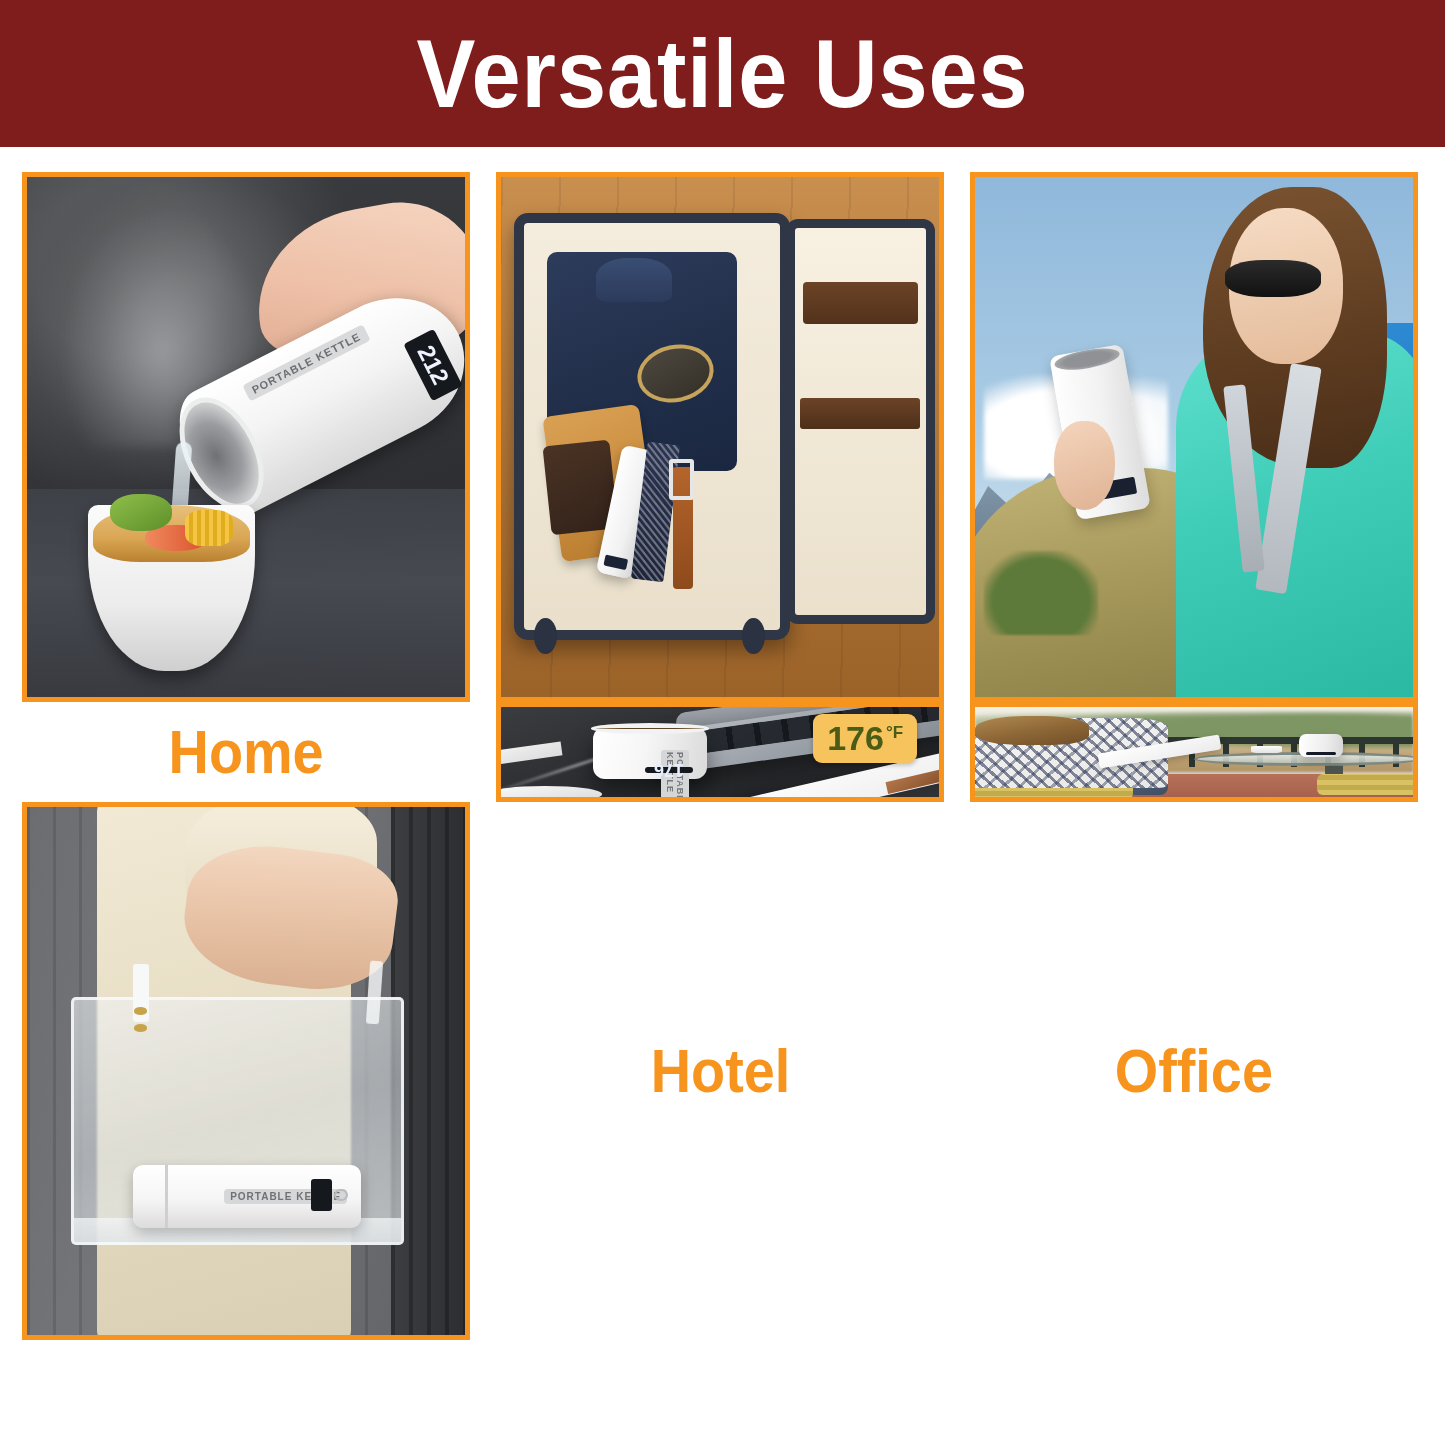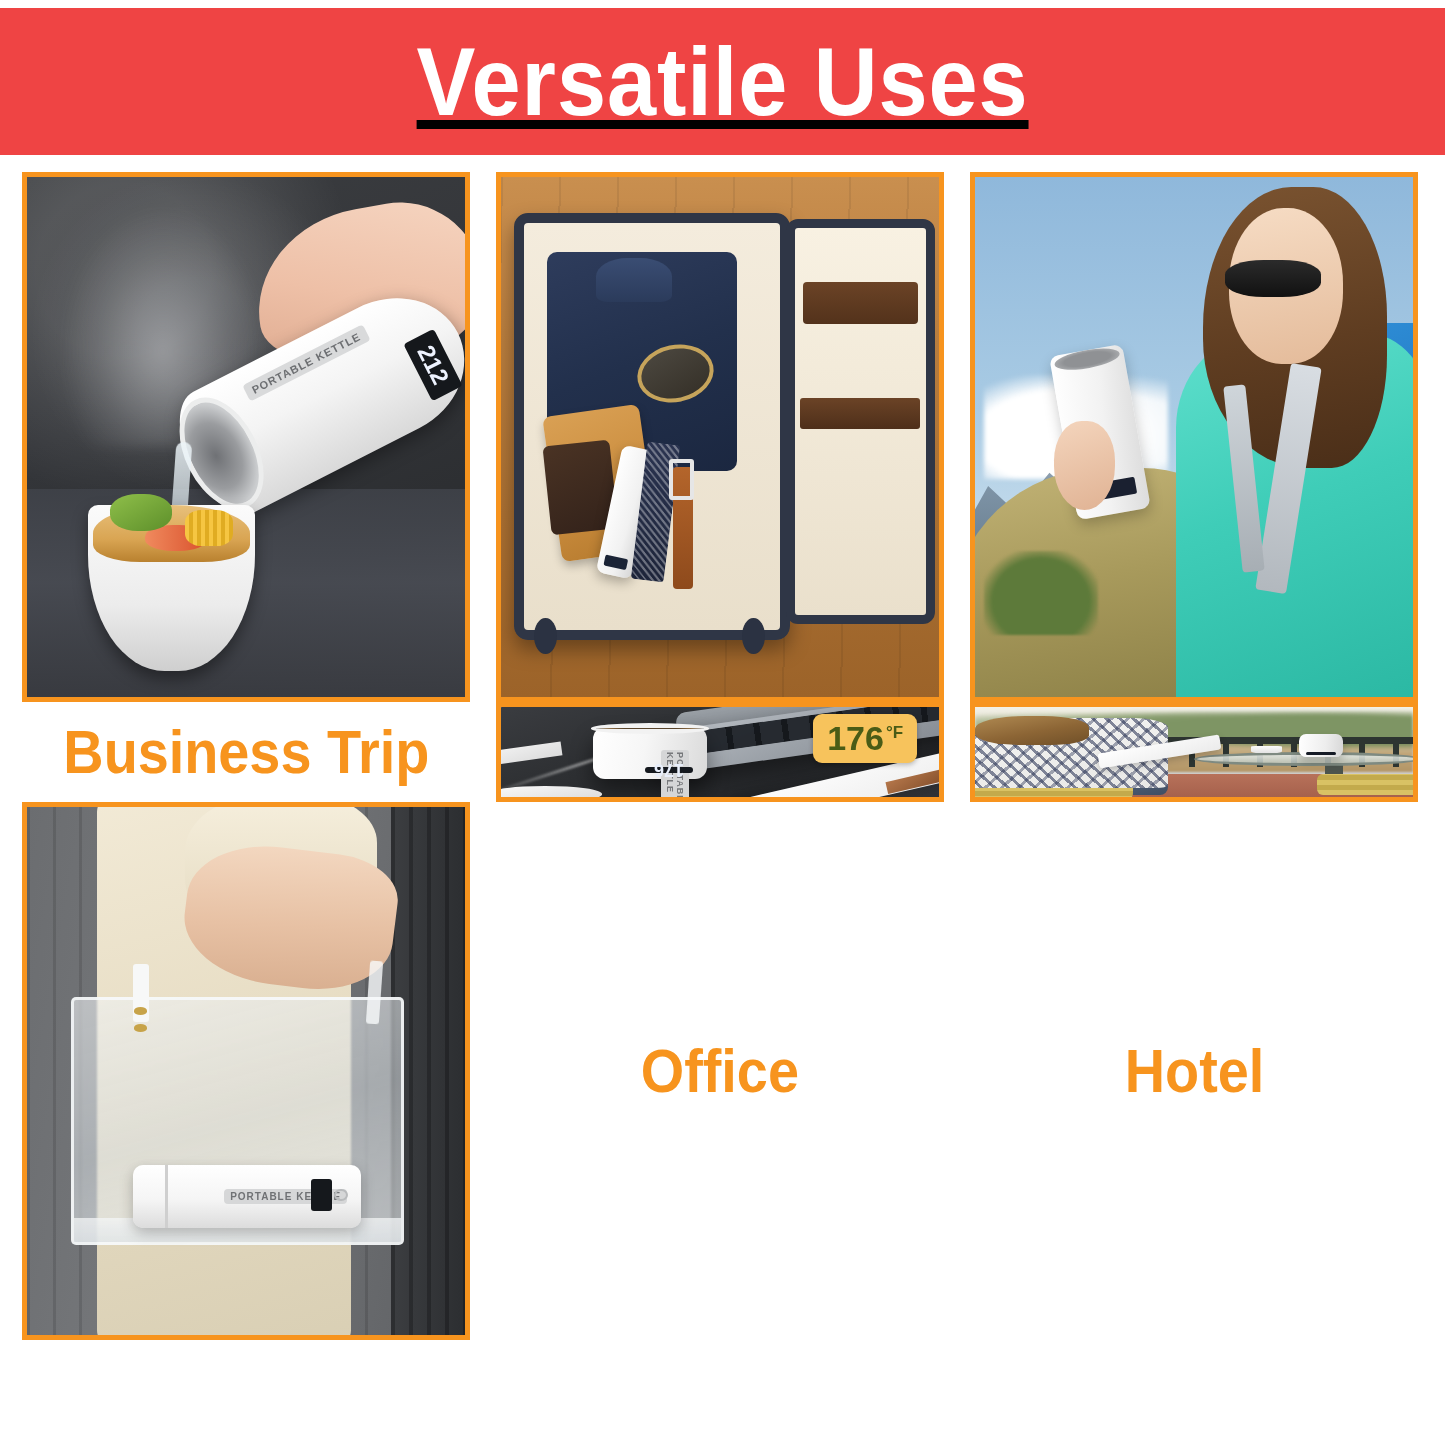--- a/index.html
+++ b/index.html
@@ -6,24 +6,24 @@
   html, body {
     width:1445px; height:1445px;
     background:#ffffff;
     font-family:"Liberation Sans", sans-serif;
     overflow:hidden;
   }
   #page { position:relative; width:1445px; height:1445px; background:#fff; }
 
   
   #header-banner{
-    position:absolute; left:0; top:8px;
+    position:absolute; left:0; top:0;
     width:1445px; height:147px;
-    background:#ef4444;
-    display:flex; align-items:center; justify-content:center;text-decoration:underline;
+    background:#7f1d1d;
+    display:flex; align-items:center; justify-content:center;
   }
   #header-title{
     color:#ffffff;
     font-family:"Liberation Sans Narrow","Liberation Sans",sans-serif;
     font-size:96px;
     font-weight:bold;
     letter-spacing:1px;
     transform:scaleX(0.92);
     line-height:1;
     white-space:nowrap;
@@ -775,21 +775,21 @@
         <div class="p3-strapB"></div>
         <div class="p3-kettle">
           <div class="p3-kettle-top"></div>
           <div class="p3-kettle-scr"></div>
         </div>
         <div class="p3-hand"></div>
       </div>
     </div>
 
     <div class="cell-label">
-      <div class="label-text">Business Trip</div>
+      <div class="label-text">Home</div>
     </div>
 
     <div class="cell-photo">
       <div class="scene">
         <div class="p4-marble"></div>
         <div class="p4-vein"></div>
         <div class="p4-laptop-screen"></div>
         <div class="p4-laptop-base"></div>
         <div class="p4-keys"></div>
         <div class="p4-paper"></div>
@@ -855,20 +855,20 @@
             <div class="p6-kettle-seam"></div>
             <div class="p6-badge">PORTABLE KETTLE</div>
             <div class="p6-screen"></div>
             <div class="p6-pwr"></div>
           </div>
         </div>
       </div>
     </div>
 
     <div class="cell-label">
+      <div class="label-text">Hotel</div>
+    </div>
+    <div class="cell-label">
       <div class="label-text">Office</div>
     </div>
-    <div class="cell-label">
-      <div class="label-text">Hotel</div>
-    </div>
 
   </div>
 </div>
 
 </body></html>

